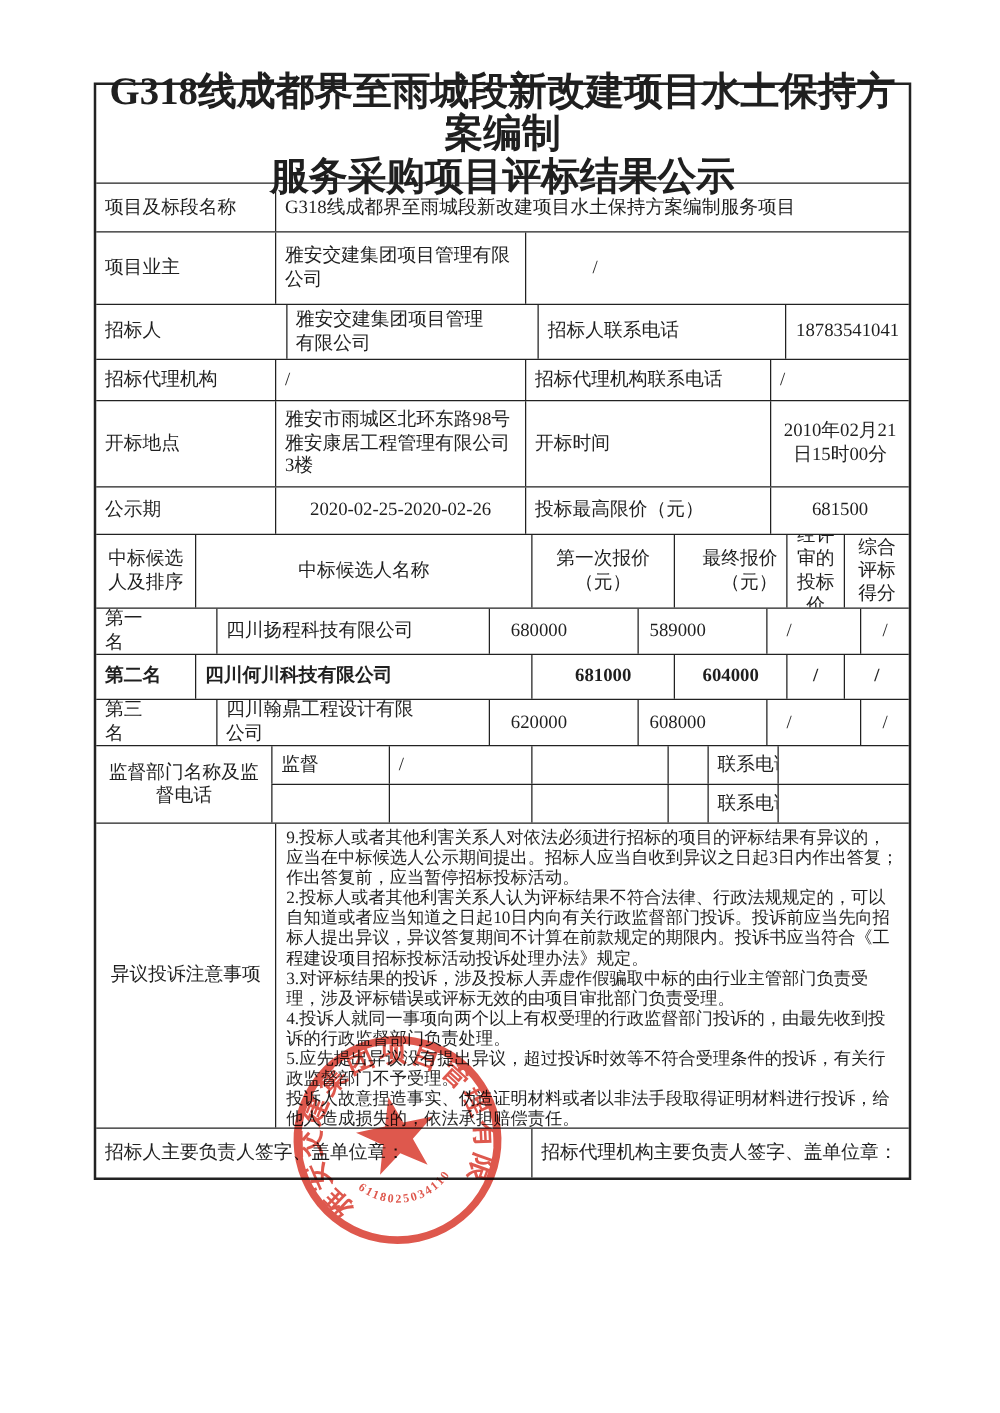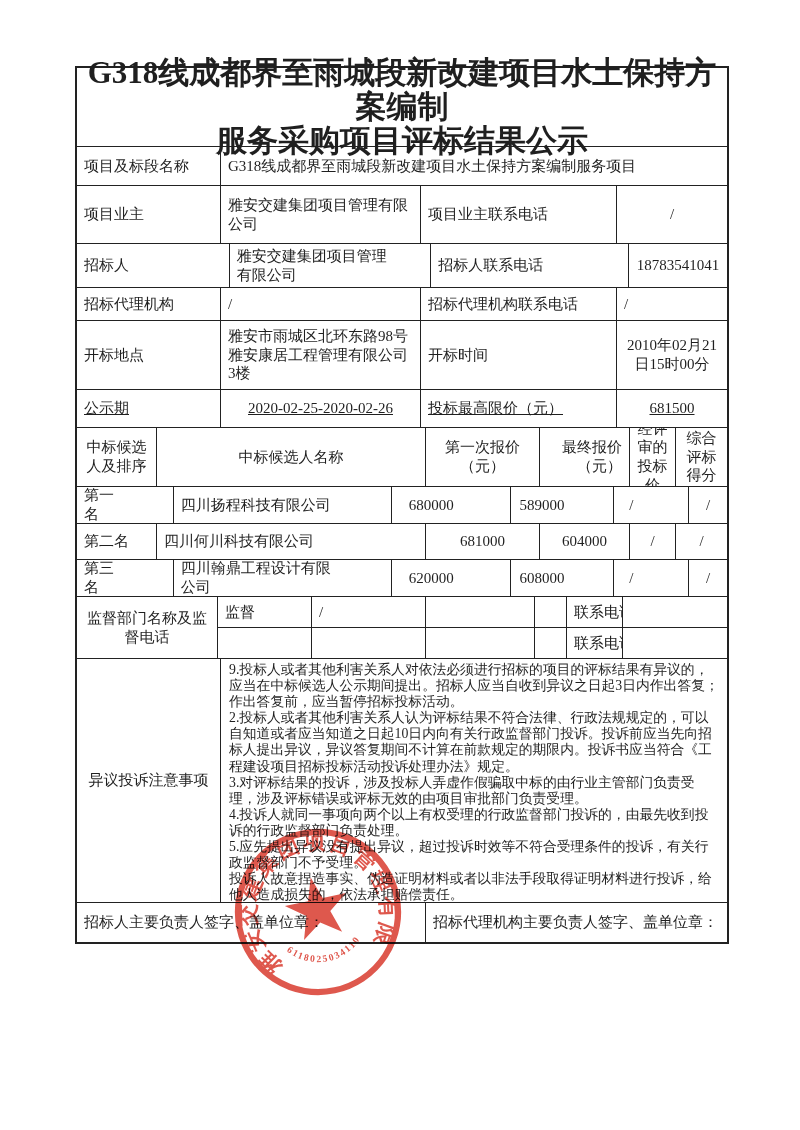--- a/index.html
+++ b/index.html
@@ -17,22 +17,22 @@
   .c{
     border-left:1px solid #222;box-sizing:border-box;
     display:flex;align-items:center;padding:2px 7px;
     font-size:15px;line-height:1.25;overflow:hidden;
   }
   .row > .c:first-child{border-left:none;}
   .center{justify-content:center;text-align:center;}
   
   .r-title{height:78px;align-items:center;justify-content:center;}
   .r1{height:38px;} .r2{height:57px;} .r3{height:43px;gap:25px;} .r4{height:32px;}
-  .r5{height:68px;} .r6{height:37px;text-decoration:underline;}
-  .r-chead{height:58px;} .h36{height:36px;gap:40px;} .h35{height:35px;}
+  .r5{height:68px;} .r6{height:37px;}
+  .r-chead{height:58px;} .h36{height:36px;gap:40px;} .h35{height:35px;font-weight:bold;}
   .r-notice{height:243px;} .r-sig{height:39px;}
   
   .w-label{width:143px;} .w-val{width:200px;} .w-label2{width:196px;} .w-val2{width:111px;}
   .w-wide{width:507px;}
   
   .cc1{width:79px;} .cc2{width:269px;} .cc3{width:114px;}
   .cc4{width:90px;text-align:right;} .cc5{width:46px;} .cc6{width:52px;}
   
   .sup-label{width:140px;}
   .sup-right{display:flex;flex-direction:column;width:510px;}
@@ -67,21 +67,20 @@
   </div>
 
   <div class="row r1">
     <div class="c w-label">项目及标段名称</div>
     <div class="c w-wide">G318线成都界至雨城段新改建项目水土保持方案编制服务项目</div>
   </div>
 
   <div class="row r2">
     <div class="c w-label">项目业主</div>
     <div class="c w-val small-wrap">雅安交建集团项目管理有限公司</div>
-    <div class="c w-label2">项目业主联系电话</div>
     <div class="c w-val2 center">/</div>
   </div>
 
   <div class="row r3">
     <div class="c w-label">招标人</div>
     <div class="c w-val small-wrap">雅安交建集团项目管理有限公司</div>
     <div class="c w-label2">招标人联系电话</div>
     <div class="c w-val2 center">18783541041</div>
   </div>
 

